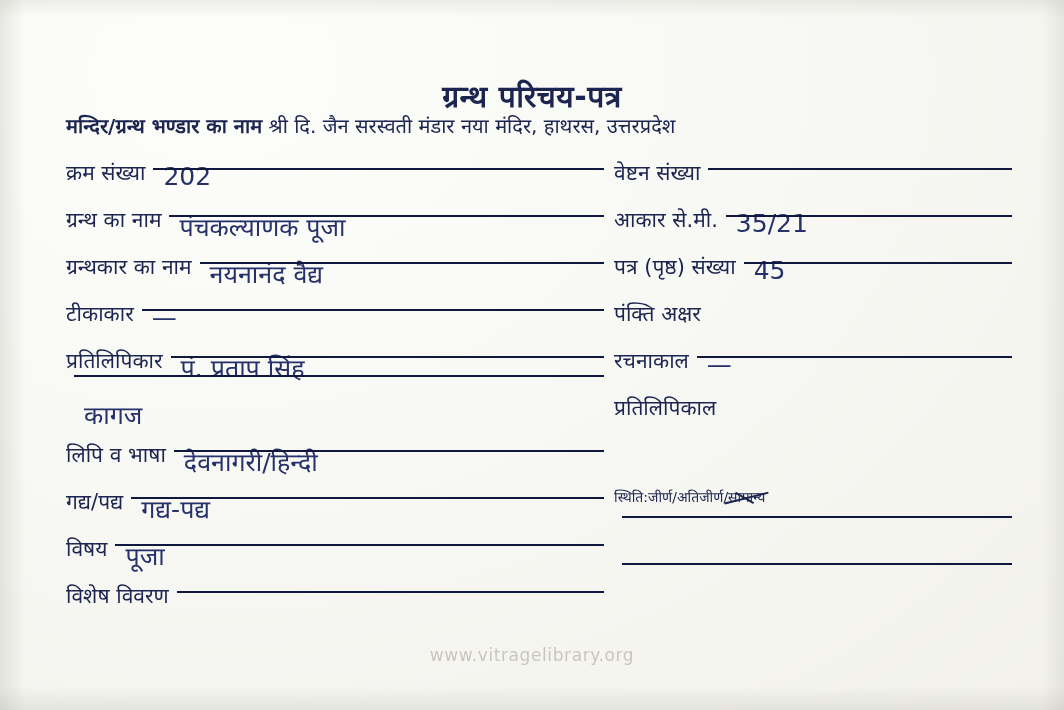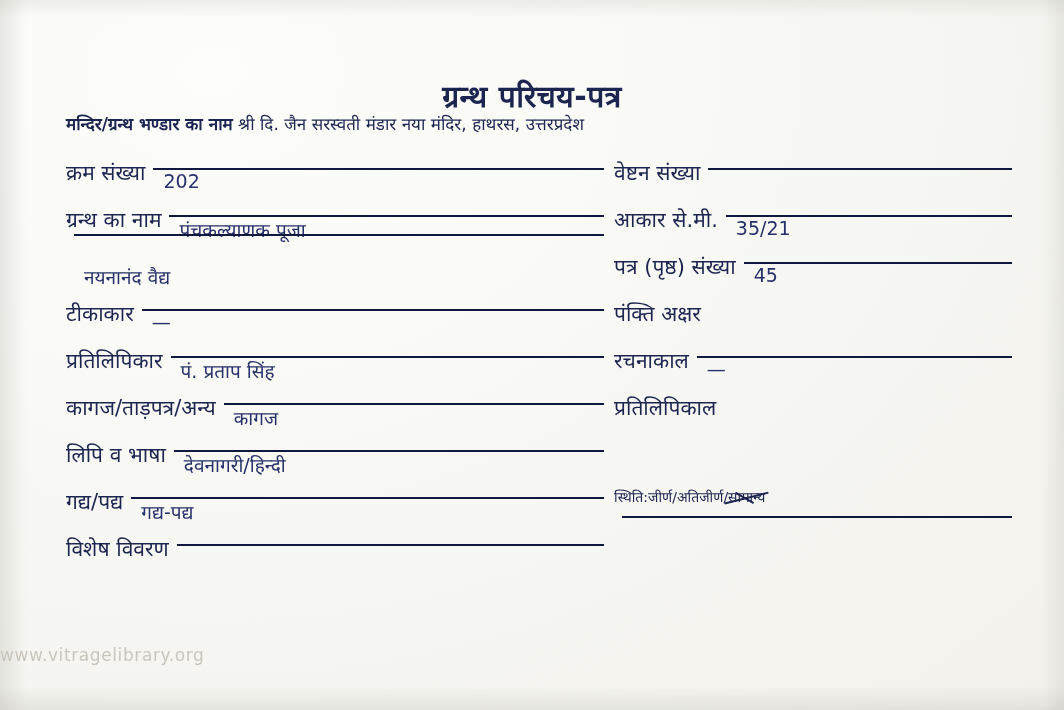--- a/index.html
+++ b/index.html
@@ -53,21 +53,21 @@
     color: #1c2450;
     letter-spacing: .5px;
     margin-top: 29px;
   }
 
   .header-line {
     position: absolute;
     top: 112px;
     left: 66px;
     right: 32px;
-    font-size: 17px;
+    font-size: 20px;
     color: #1c2450;
     white-space: nowrap;
   }
   .header-line .hdr-label { font-weight: 600; }
   .header-line .hdr-value { font-weight: 500; }
 
   
   .rows {
     position: absolute;
     top: 158px;
@@ -97,22 +97,22 @@
   }
   .fillwrap {
     position: relative;
     flex: 1 1 auto;
     margin-left: 8px;
     align-self: stretch;
   }
   .value {
     position: absolute;
     left: 10px;
-    top: 12px;
-    font-size: 19px;
+    top: 4px;
+    font-size: 25px;
     color: #26306a;
     white-space: nowrap;
   }
   .rule {
     position: absolute;
     left: 0;
     right: 6px;
     bottom: 16px;
     border-bottom: 2px solid #11183f;
   }
@@ -147,21 +147,21 @@
     font-size: 14px;
     color: #1c2450;
     white-space: nowrap;
   }
 
   .watermark {
     position: absolute;
     left: 0;
     width: 100%;
     top: 645px;
-    text-align: left;
+    text-align: center;
     font-size: 17px;
     color: #c9c6bd;
     letter-spacing: .6px;
   }
 </style>
 </head>
 <body>
 
 <div class="card">
   <div class="page">
@@ -204,20 +204,21 @@
           <span class="label">आकार से.मी.</span>
           <span class="fillwrap">
             <span class="value">35/21</span>
             <span class="rule"></span>
           </span>
         </div>
       </div>
 
       <div class="row">
         <div class="col left">
+          <span class="label">ग्रन्थकार का नाम</span>
           <span class="fillwrap">
             <span class="value">नयनानंद वैद्य</span>
             <span class="rule"></span>
           </span>
         </div>
         <div class="col right">
           <span class="label">पत्र (पृष्ठ) संख्या</span>
           <span class="fillwrap">
             <span class="value">45</span>
             <span class="rule"></span>
@@ -250,21 +251,20 @@
           <span class="label">रचनाकाल</span>
           <span class="fillwrap">
             <span class="value">—</span>
             <span class="rule"></span>
           </span>
         </div>
       </div>
 
       <div class="row">
         <div class="col left">
-          <span class="label">कागज/ताड़पत्र/अन्य</span>
           <span class="fillwrap">
             <span class="value">कागज</span>
             <span class="rule"></span>
           </span>
         </div>
         <div class="col right">
           <span class="label">प्रतिलिपिकाल</span>
         </div>
       </div>
 
@@ -286,20 +286,34 @@
             <span class="rule"></span>
           </span>
         </div>
         <div class="col right plain">
           <span class="status-row">
             <span>स्थिति:</span><span>जीर्ण</span><span>/</span><span>अतिजीर्ण</span><span>/</span><span class="struck">सामान्य</span>
           </span>
         </div>
       </div>
 
+      <div class="row">
+        <div class="col left">
+          <span class="label">विषय</span>
+          <span class="fillwrap">
+            <span class="value">पूजा</span>
+            <span class="rule"></span>
+          </span>
+        </div>
+        <div class="col right">
+          <span class="fillwrap">
+            <span class="rule"></span>
+          </span>
+        </div>
+      </div>
 
       <div class="row">
         <div class="col left">
           <span class="label">विशेष विवरण</span>
           <span class="fillwrap">
             <span class="value"></span>
             <span class="rule"></span>
           </span>
         </div>
         <div class="col right">

